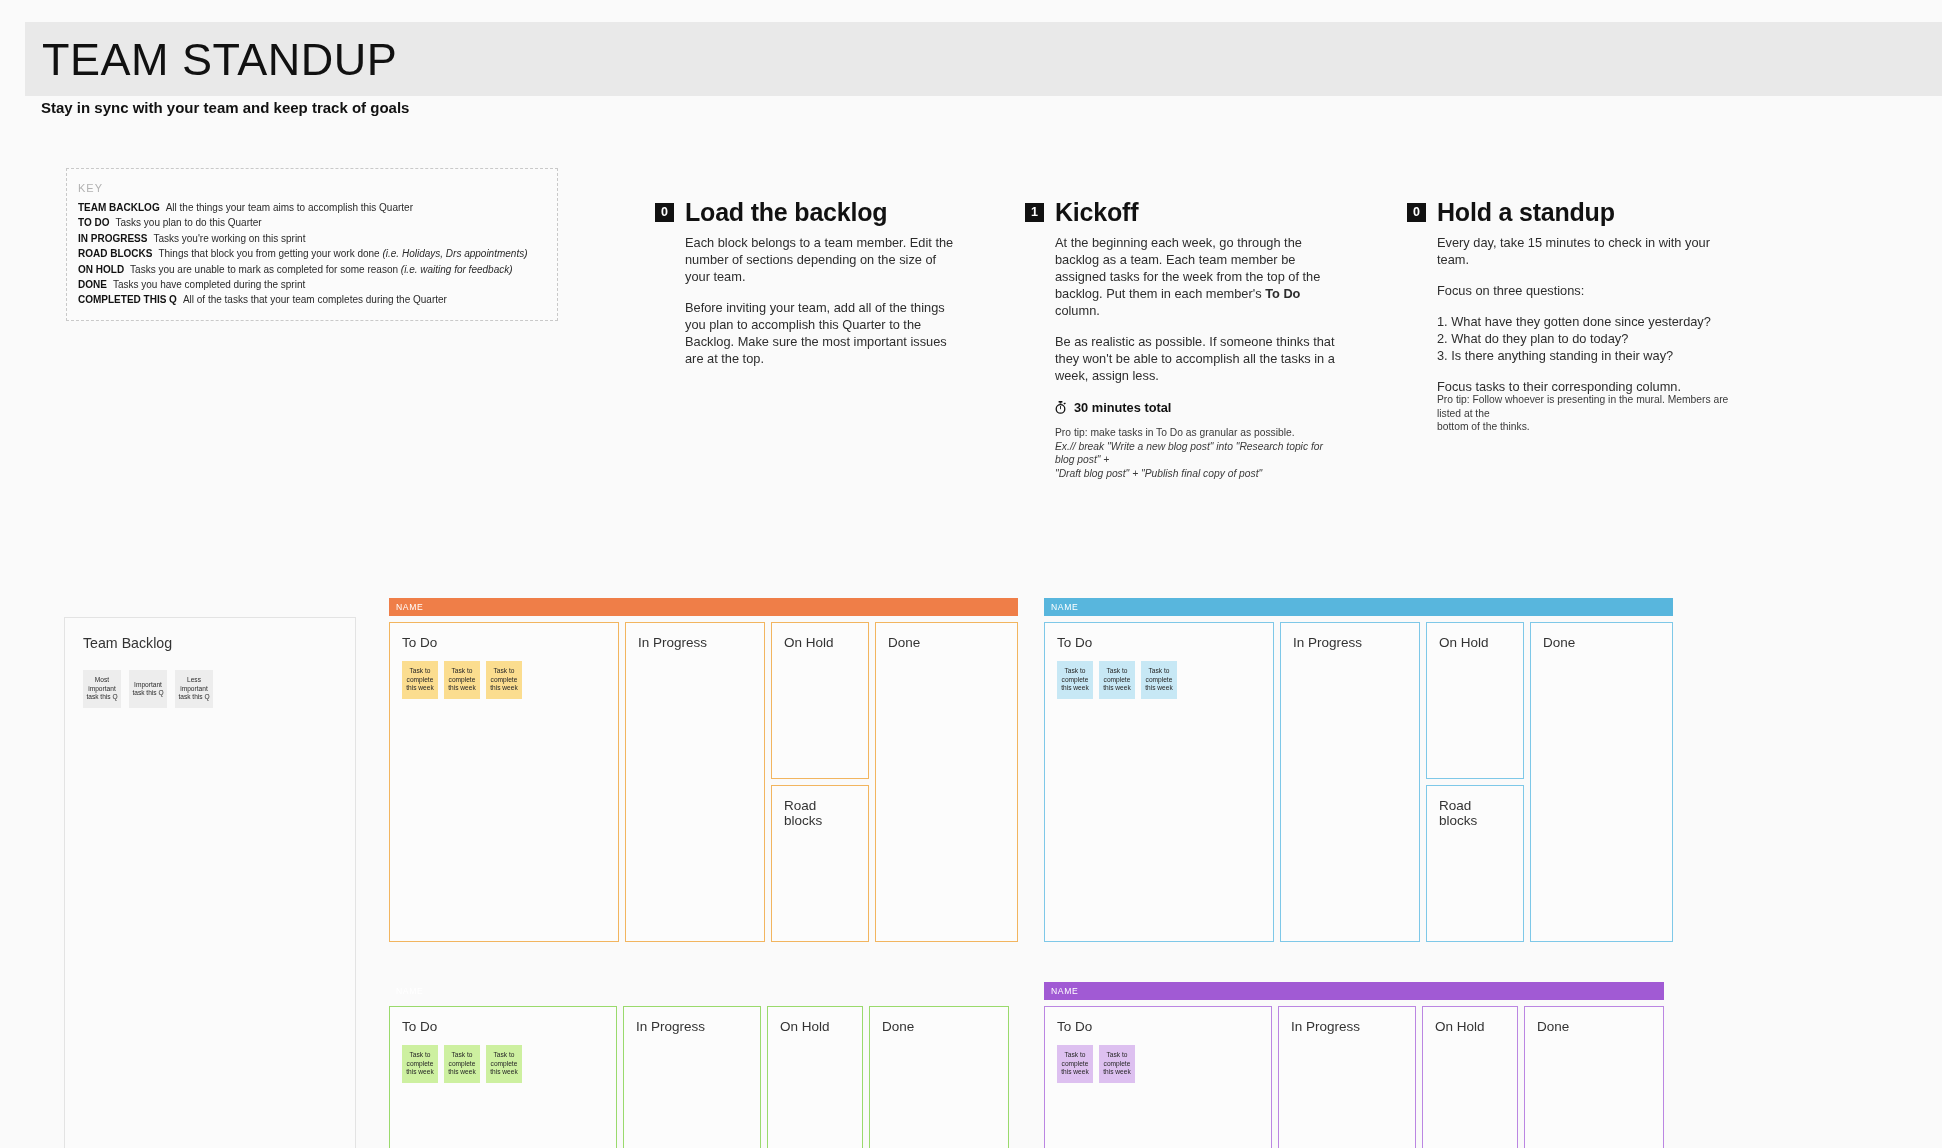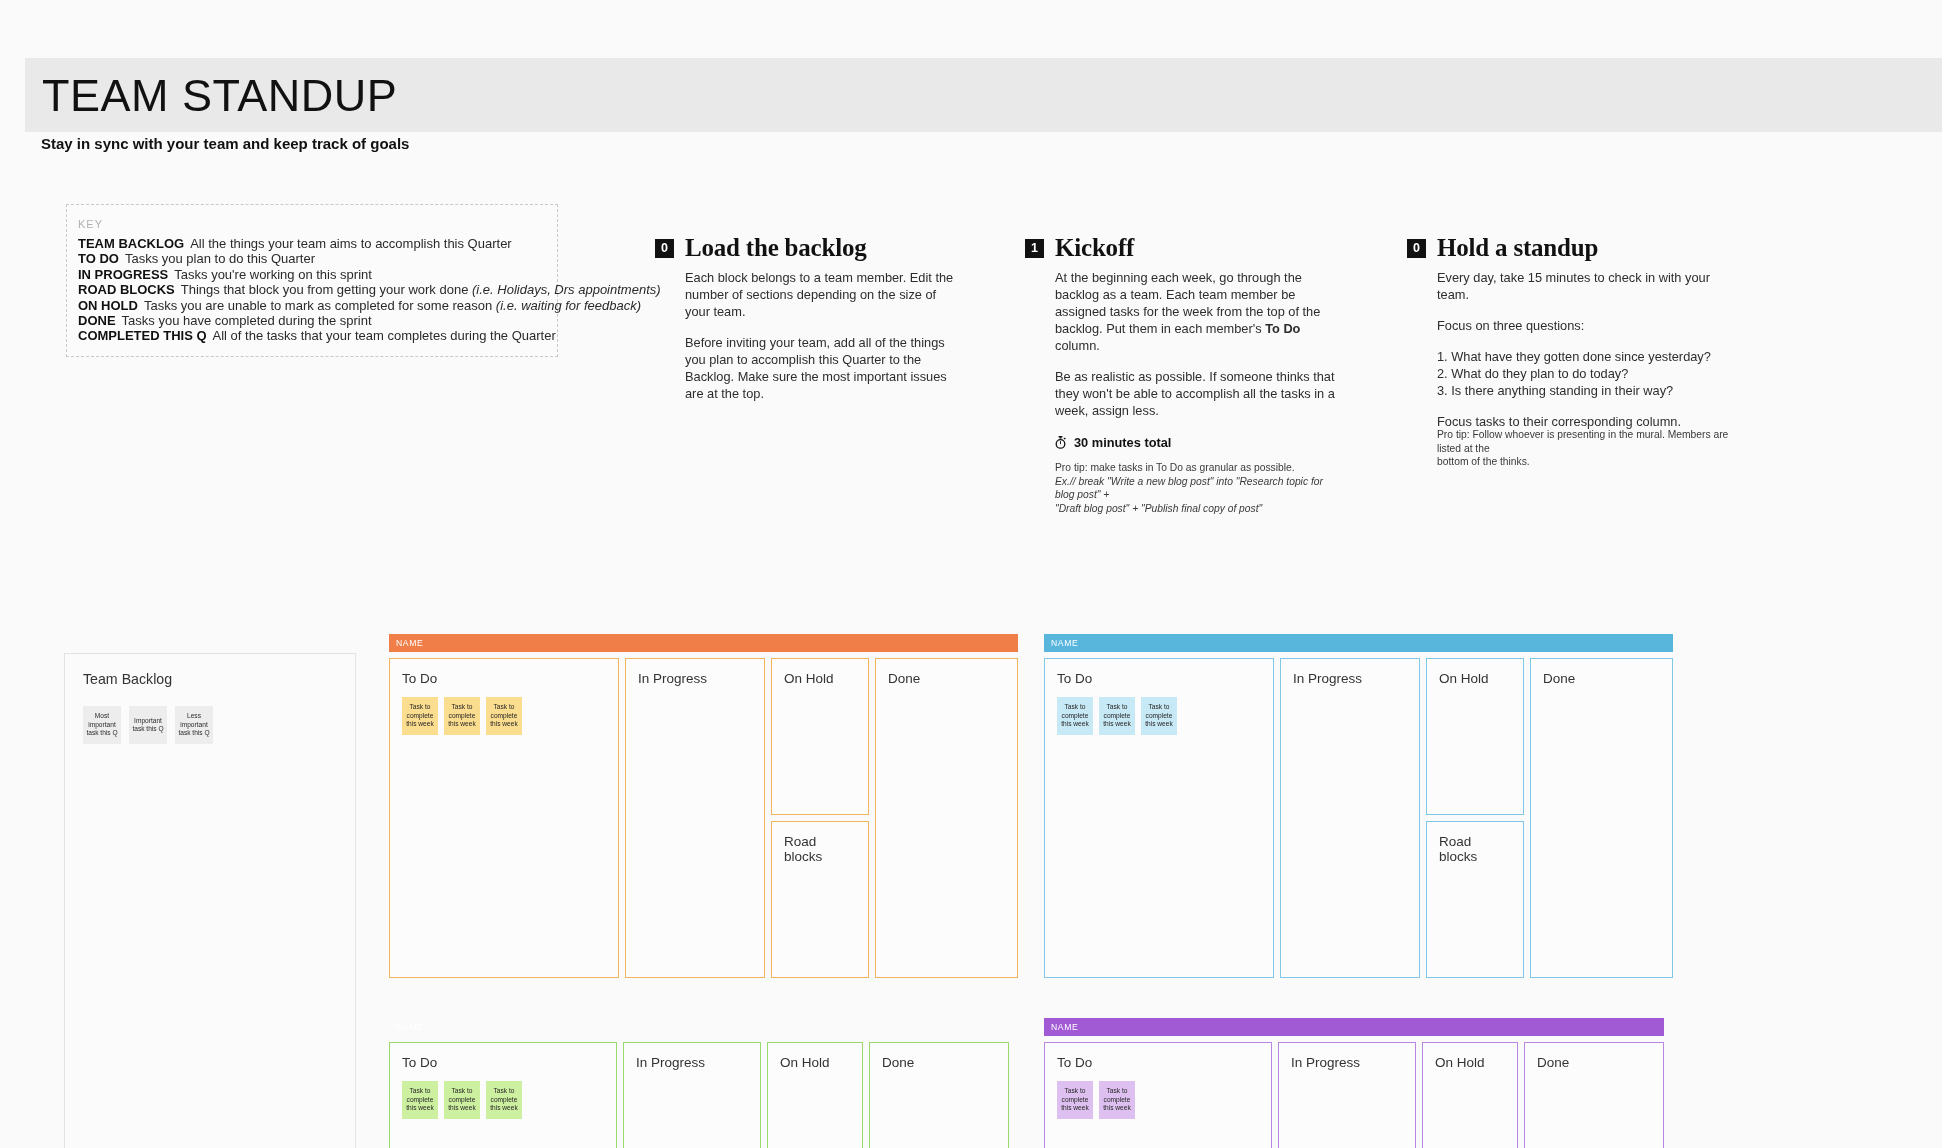--- a/index.html
+++ b/index.html
@@ -9,21 +9,20 @@
     width: 1942px; height: 1148px;
     background: #fafafa;
     font-family: "Liberation Sans", sans-serif;
     overflow: hidden;
   }
   #canvas {
     position: relative;
     width: 1942px;
     height: 972px;
     background: #fafafa;
-    margin-top: 36px;
   }
 
   
   .title-band {
     position: absolute;
     left: 25px; top: 22px;
     width: 1917px; height: 74px;
     background: #e9e9e9;
     display: flex; align-items: center;
   }
@@ -54,21 +53,21 @@
     padding: 13px 0 0 11px;
   }
   .key-label {
     font-size: 11px;
     letter-spacing: 1px;
     color: #b2b2b2;
     font-weight: 500;
     margin-bottom: 6px;
   }
   .key-row {
-    font-size: 13px;
+    font-size: 10px;
     color: #2a2a2a;
     line-height: 15.4px;
     white-space: nowrap;
   }
   .key-row b { font-weight: bold; color: #111; }
   .key-row i { font-style: italic; }
   .key-row .sp { display: inline-block; width: 6px; }
 
   
   .instr { position: absolute; }
@@ -87,21 +86,20 @@
     margin-right: 11px;
     flex: none;
     line-height: 1;
   }
   .instr-title {
     font-size: 25px;
     font-weight: bold;
     color: #111;
     letter-spacing: -0.2px;
     white-space: nowrap;
-    font-family: Liberation Serif, serif;
   }
   .instr-body {
     margin-left: 30px;
     font-size: 12.8px;
     line-height: 17px;
     color: #2d2d2d;
   }
   .instr-body p { margin: 0 0 14px 0; }
   .instr-body p:last-child { margin-bottom: 0; }
   .instr-body b { font-weight: bold; }

